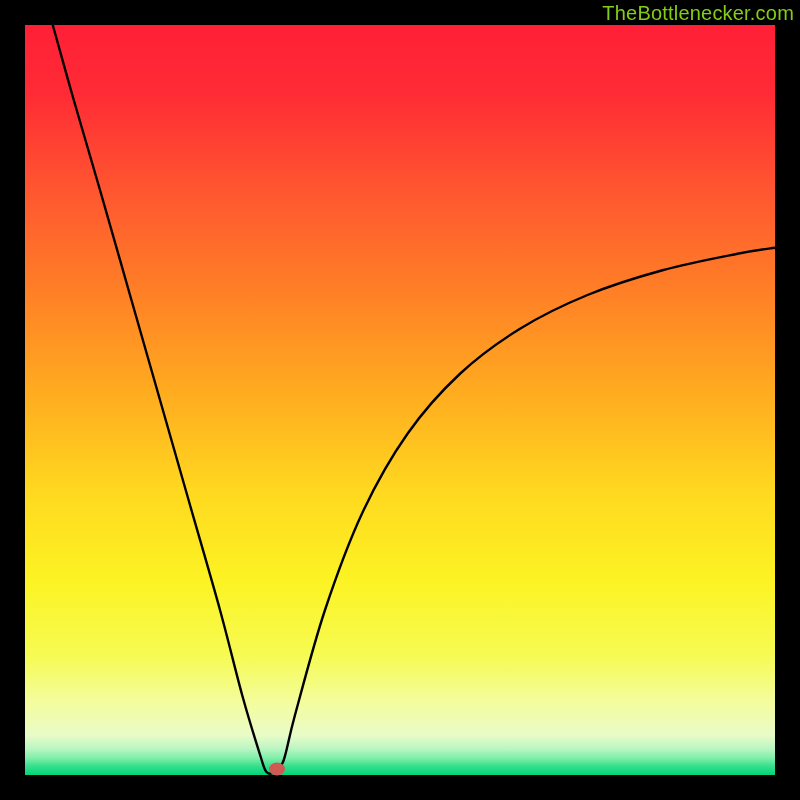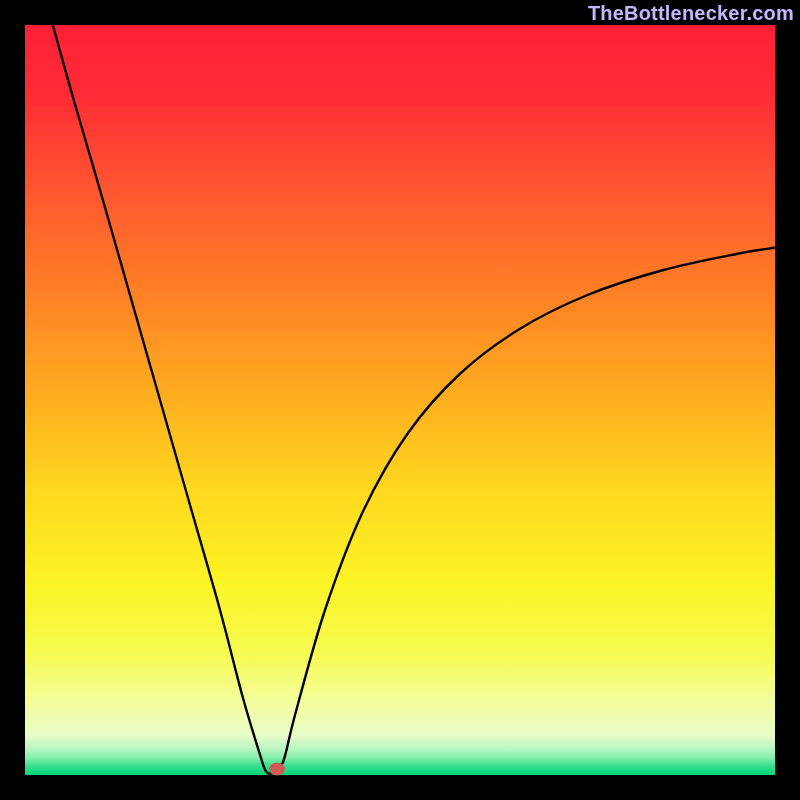--- a/index.html
+++ b/index.html
@@ -39,24 +39,24 @@
     position: absolute;
     width: 16px;
     height: 13px;
     border-radius: 50%;
     transform: translate(-50%, -50%);
   }
   .watermark {
     position: absolute;
     top: 2px;
     right: 6px;
-    color: #c4b5fd;
+    color: #84cc16;
     font-size: 20px;
     letter-spacing: 0.2px;
-    font-weight: 700;
+    font-weight: 400;
   }
 </style>
 </head>
 <body>
 
 <div class="stage">
   <div class="watermark">TheBottlenecker.com</div>
 
   <div class="plot-area">
     <svg class="gradient-bg" viewBox="0 0 750 750" preserveAspectRatio="none">

